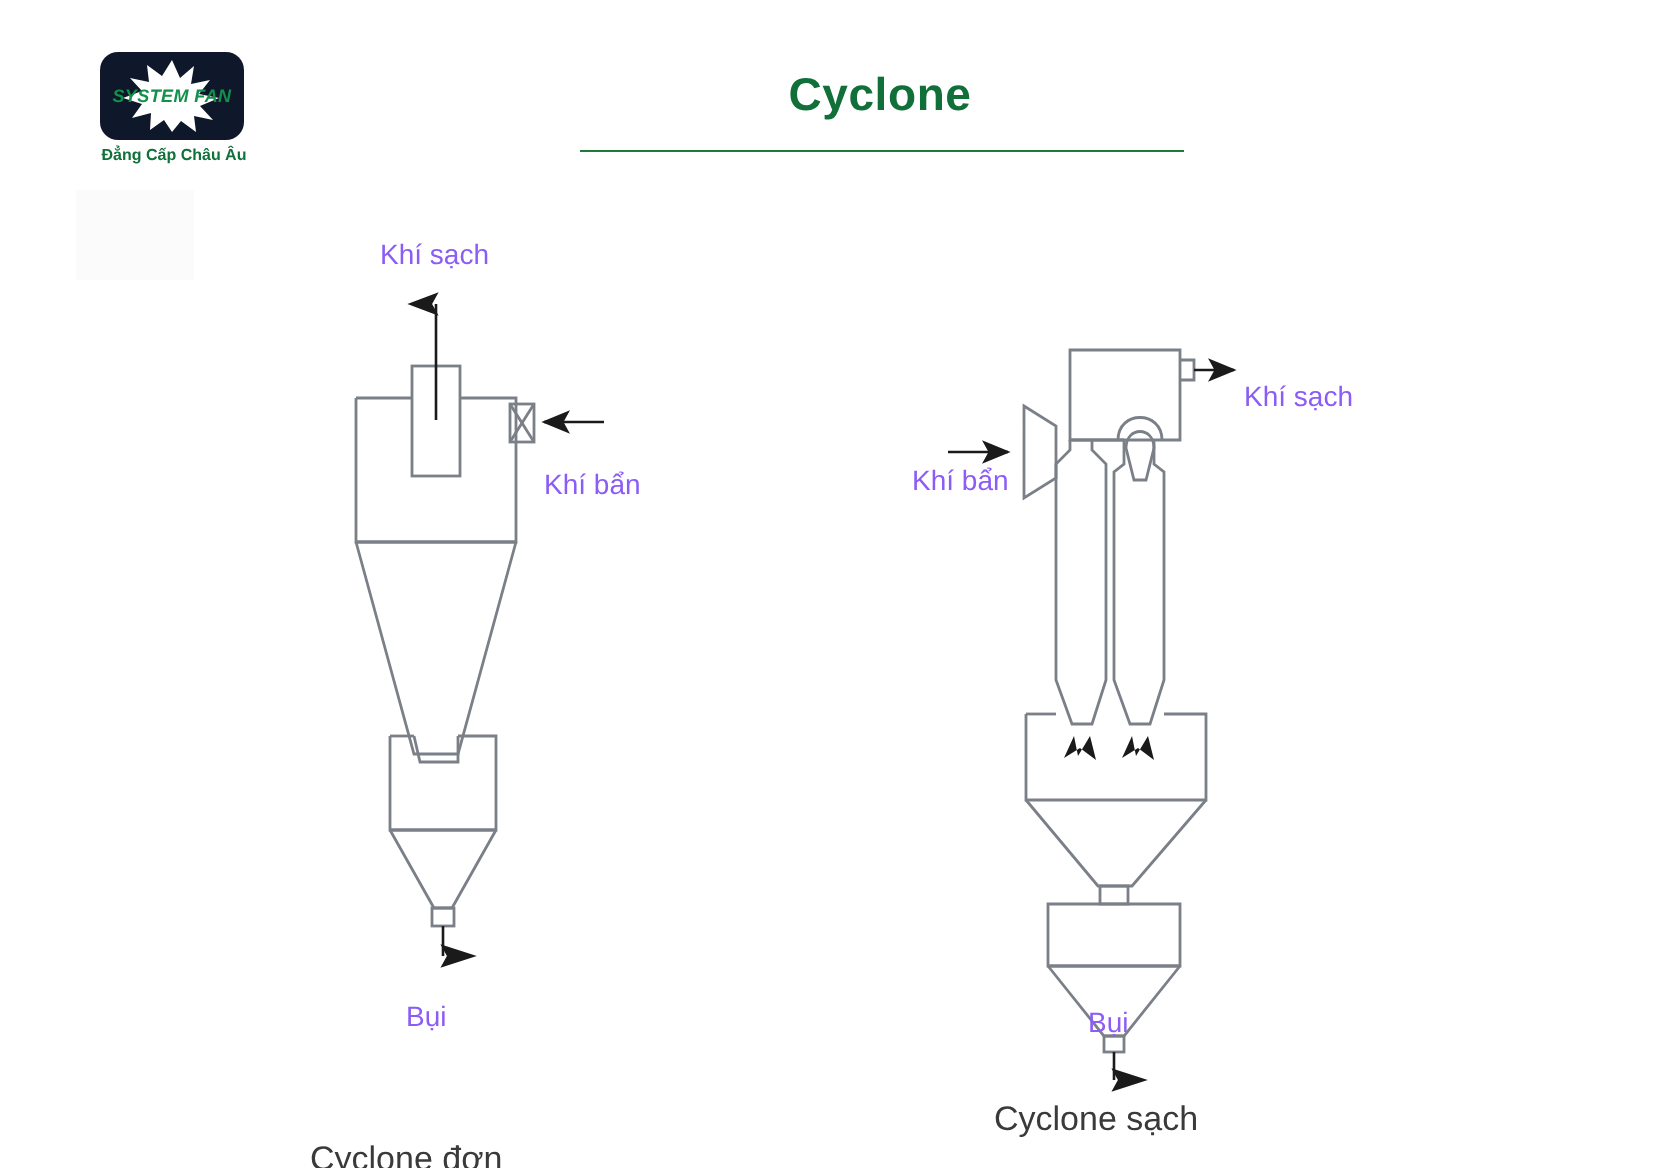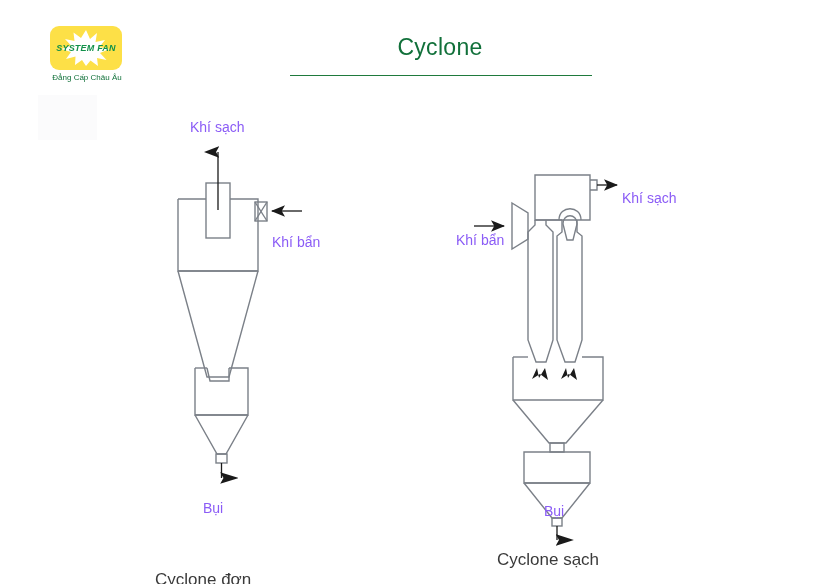--- a/index.html
+++ b/index.html
@@ -63,32 +63,32 @@
     font-size: 9px;
     font-weight: bold;
     font-style: italic;
     letter-spacing: 0.2px;
     line-height: 10px;
   }
   .logo-tag {
     margin-top: 3px;
     font-family: "Liberation Sans", sans-serif;
     font-size: 8px;
-    font-weight: normal;
+    font-weight: bold;
     line-height: 10px;
   }
   
   .page-title {
     position: absolute;
     left: 290px;
     top: 34px;
     width: 300px;
     text-align: center;
     font-size: 23px;
-    font-weight: normal;
+    font-weight: bold;
     letter-spacing: 0.3px;
   }
   .title-rule {
     position: absolute;
     left: 290px;
     top: 75px;
     width: 302px;
     height: 0;
     border-top: 1.5px solid #1f7a3d;
   }
@@ -112,21 +112,21 @@
   }
 </style>
 </head>
 <body>
 
 <div id="stage">
 
   <div class="ghost-panel"></div>
 
   <div class="logo-block">
-    <div class="logo-badge" style="background:#fde047;">
+    <div class="logo-badge" style="background:#0f172a;">
       <svg class="logo-star" viewBox="0 0 104 76">
         <polygon fill="#ffffff" points="52,2 60,20 74,8 71,26 90,22 79,36 99,40 80,48 93,62 74,58 76,74 61,63 52,74 44,62 30,72 31,55 12,60 22,46 3,40 22,33 10,20 29,24 27,7 42,18"></polygon>
       </svg>
       <div class="logo-word" style="color:#12914a;">SYSTEM FAN</div>
     </div>
     <div class="logo-tag" style="color:#11713a;">Đẳng Cấp Châu Âu</div>
   </div>
 
   <div class="page-title" style="color:#11703a;">Cyclone</div>
   <div class="title-rule"></div>

